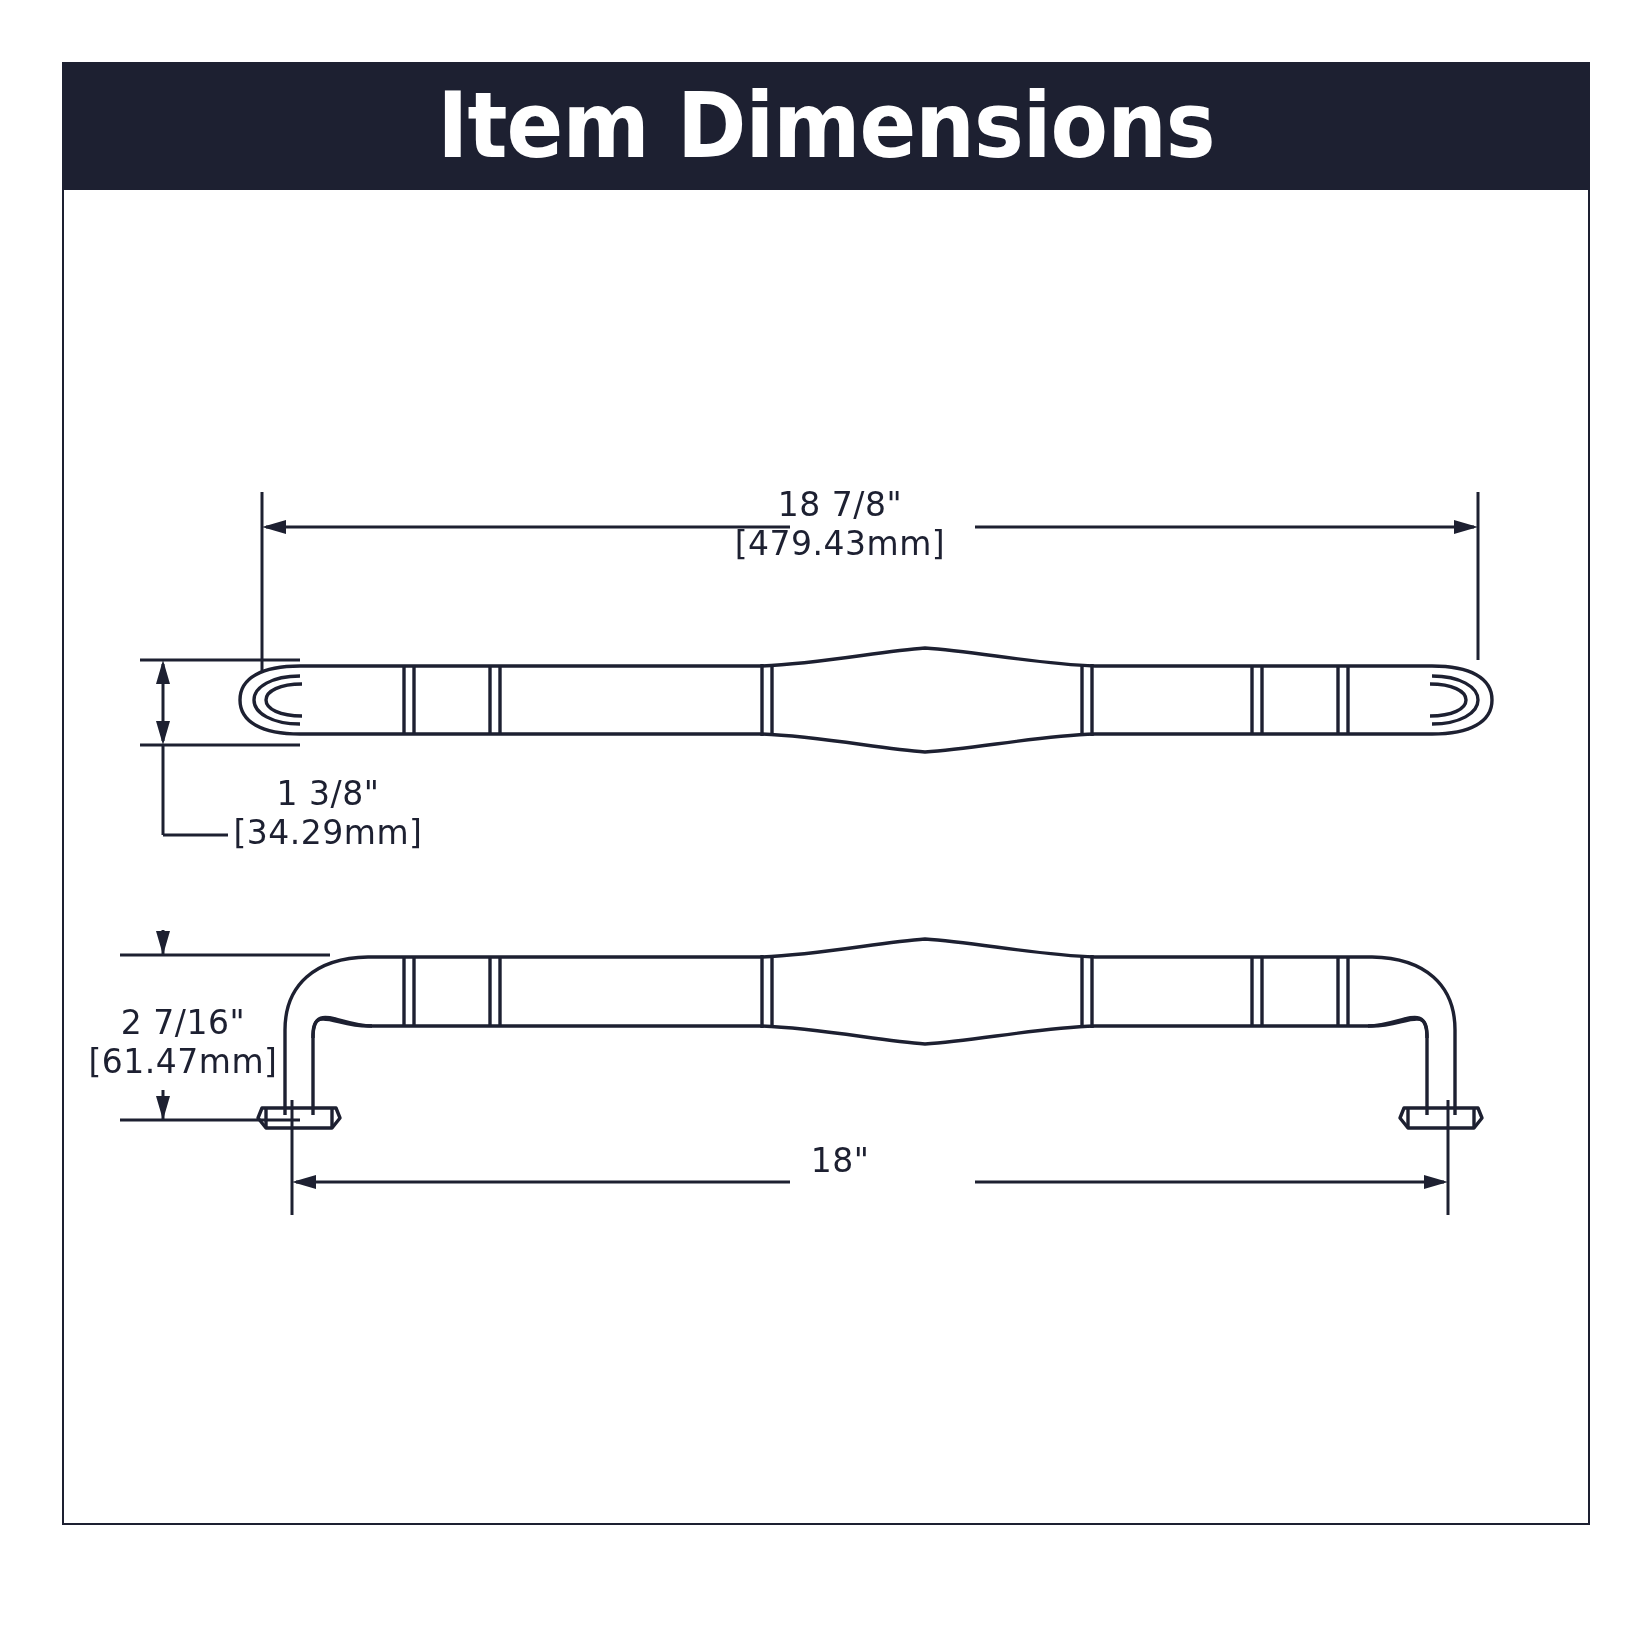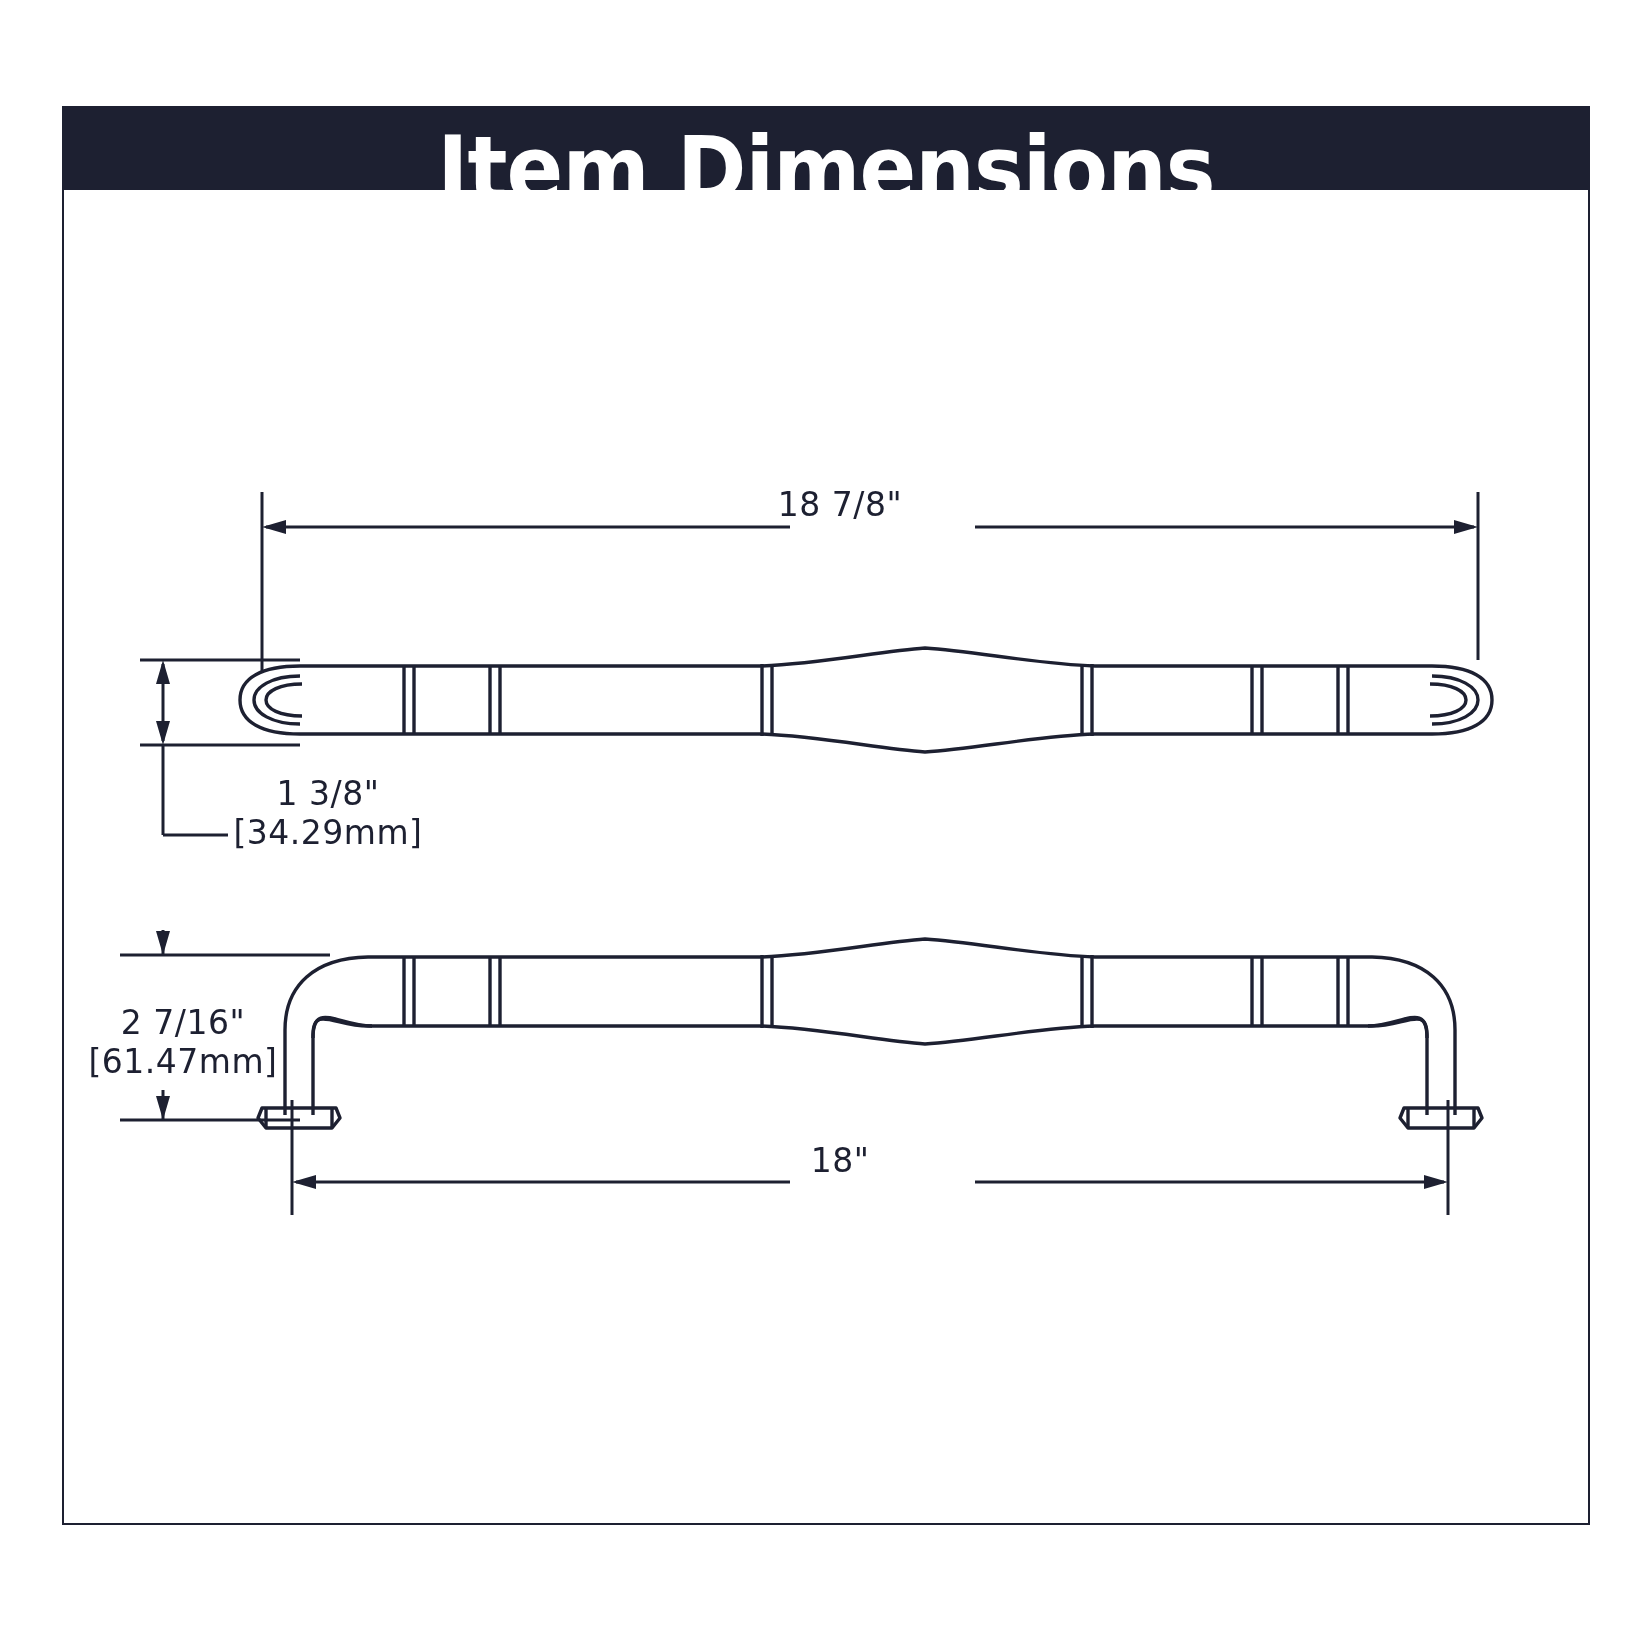--- a/index.html
+++ b/index.html
@@ -21,21 +21,20 @@
   #header-banner {
     position: absolute;
     left: 62px;
     top: 62px;
     width: 1528px;
     height: 128px;
     background: #1d2031;
     display: flex;
     align-items: center;
     justify-content: center;
-    margin-top: 44px;
   }
   #header-title {
     color: #ffffff;
     font-family: "DejaVu Sans", "Liberation Sans", sans-serif;
     font-size: 90px;
     font-weight: bold;
     letter-spacing: -1px;
     line-height: 1;
     white-space: nowrap;
     transform: scaleX(0.93);
@@ -211,20 +210,21 @@
 
       <line x1="296" y1="1182" x2="790" y2="1182"></line>
       <line x1="975" y1="1182" x2="1444" y2="1182"></line>
       <polygon points="292,1182 316,1175 316,1189" fill="#1d2031" stroke="none"></polygon>
       <polygon points="1448,1182 1424,1175 1424,1189" fill="#1d2031" stroke="none"></polygon>
     </g>
   </svg>
 
   <div class="dim-label center-lbl" style="left:690px; top:486px; width:300px;">
     <span>18 7/8"</span>
+    <span class="l2">[479.43mm]</span>
   </div>
 
   <div class="dim-label center-lbl" style="left:198px; top:775px; width:260px;">
     <span>1 3/8"</span>
     <span class="l2">[34.29mm]</span>
   </div>
 
   <div class="dim-label center-lbl" style="left:58px; top:1004px; width:250px;">
     <span>2 7/16"</span>
     <span class="l2">[61.47mm]</span>

